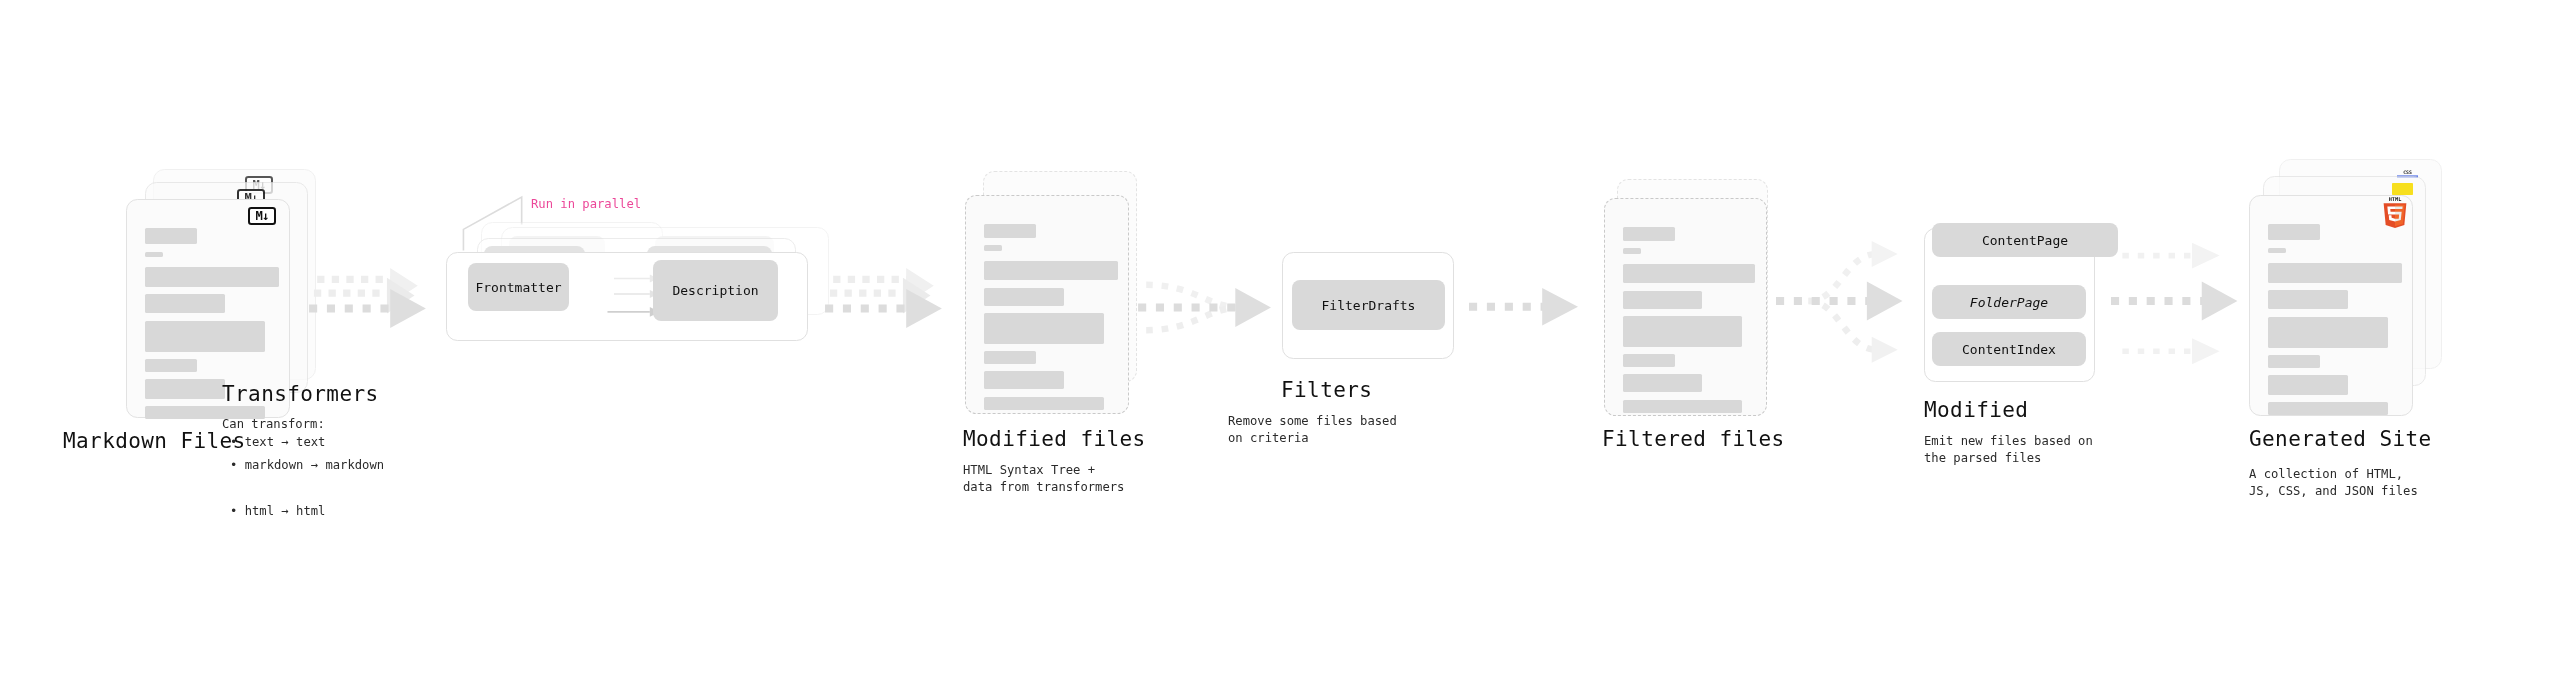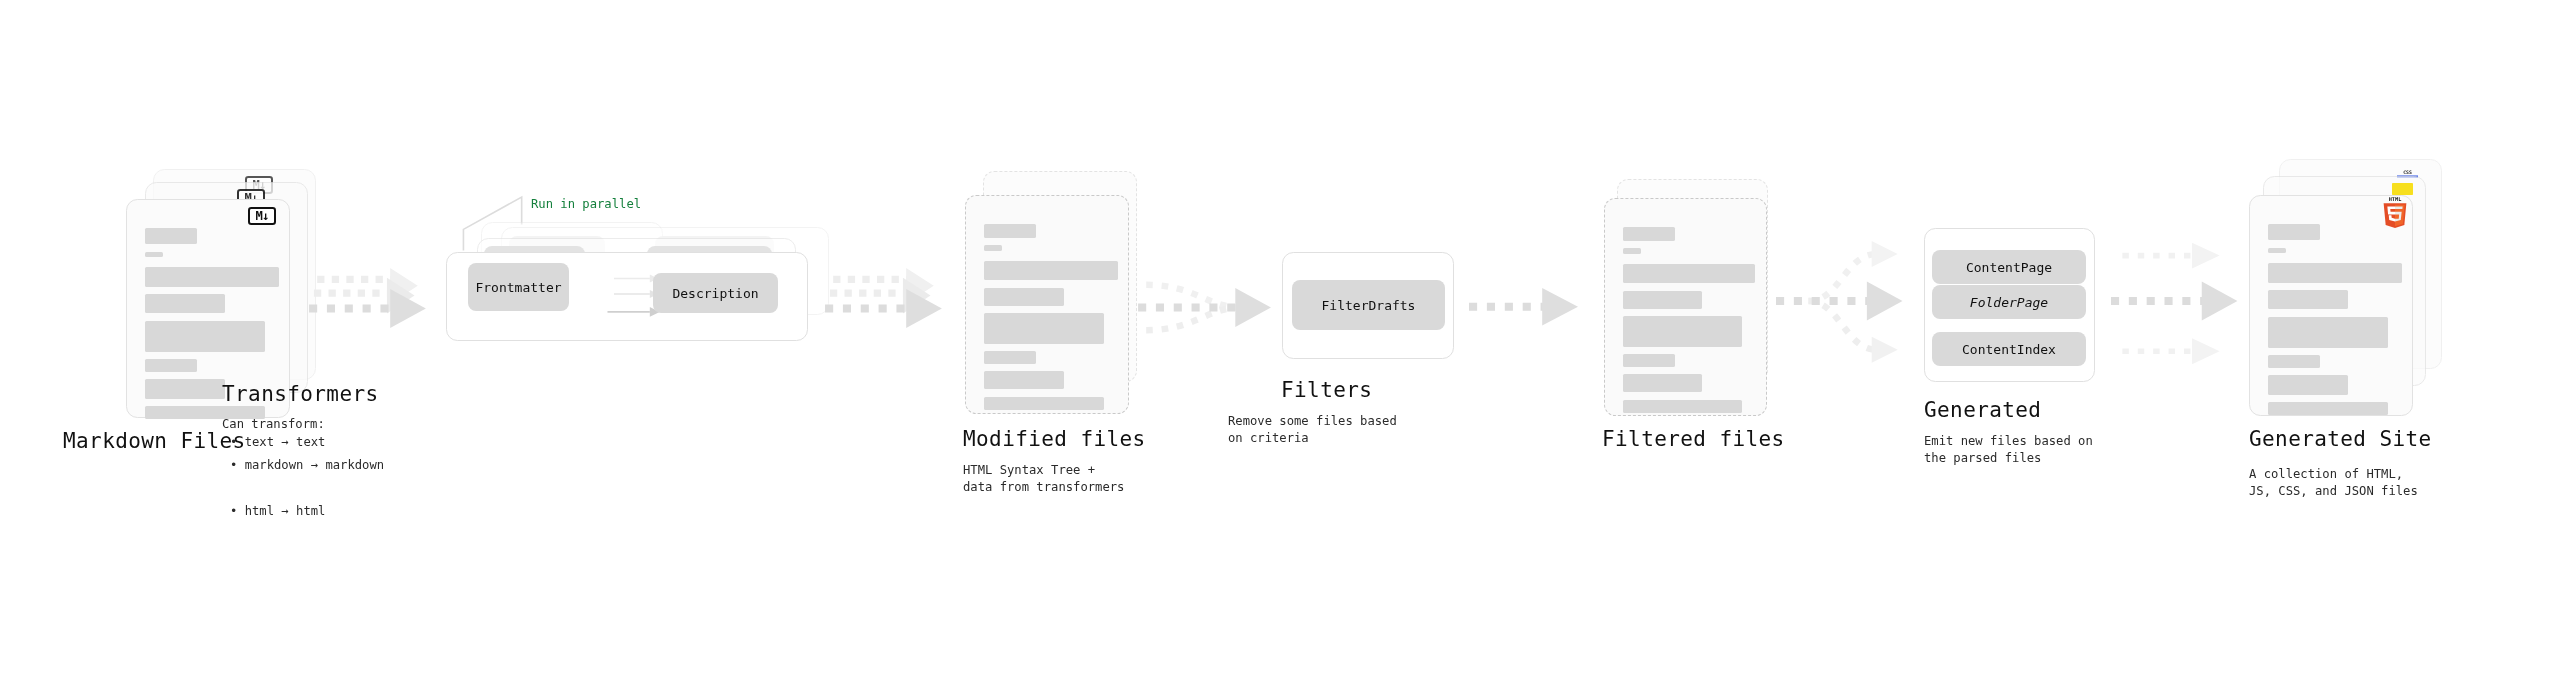--- a/index.html
+++ b/index.html
@@ -63,21 +63,21 @@
     font-size:13px;color:#111;
     box-sizing:border-box;
     white-space:nowrap;
   }
   .chip.f1{background:#ececec;color:transparent;}
   .chip.f2{background:#e3e3e3;color:transparent;}
 
   .parallel-label{
     position:absolute;
     font-size:12.2px;
-    color:#15803d;
+    color:#ec4899;
     white-space:nowrap;
   }
 
   svg.deco{position:absolute;overflow:visible;pointer-events:none;}
 
   
   .mdbadge{
     position:absolute;
     width:28px;height:18px;
     border:2.4px solid #111;
@@ -161,21 +161,21 @@
         <path d="M0 3 L44 3" stroke="#ebebeb"></path>
           <polygon points="44,-2 54,3 44,8" fill="#ebebeb"></polygon>
         <path d="M0 22 L44 22" stroke="#e4e4e4"></path>
           <polygon points="44,17 54,22 44,27" fill="#e4e4e4"></polygon>
         <path d="M-8 44 L44 44" stroke="#cfcfcf"></path>
           <polygon points="44,38 56,44 44,50" fill="#cfcfcf"></polygon>
       </g>
     </svg>
 
     <div class="chip" style="left:468px;top:263px;width:101px;height:48px;">Frontmatter</div>
-    <div class="chip" style="left:653px;top:273px;width:125px;height:40px;">Description</div>
+    <div class="chip" style="left:653px;top:260px;width:125px;height:61px;">Description</div>
 
     <div class="title" style="left:222px;top:382px;">Transformers</div>
     <div class="subtitle" style="left:222px;top:416px;">Can transform:</div>
     <div class="subtitle" style="left:230px;top:434px;">•&nbsp;<span>text → text</span></div>
     <div class="subtitle" style="left:230px;top:457px;">•&nbsp;<span>markdown → markdown</span></div>
     <div class="subtitle" style="left:230px;top:503px;">•&nbsp;<span>html → html</span></div>
   </div>
 
   <svg class="deco" style="left:825px;top:268px;" width="138" height="73" viewBox="0 0 170 90">
     <g stroke="#ededed" stroke-width="9" stroke-dasharray="9 9" fill="none">
@@ -260,24 +260,24 @@
     <polygon points="118,6 150,22 118,38" fill="#f3f3f3"></polygon>
     <polygon points="118,124 150,140 118,156" fill="#f1f1f1"></polygon>
     <g stroke="#dcdcdc" stroke-width="10" stroke-dasharray="10 12" fill="none">
       <line x1="0" y1="80" x2="118" y2="80"></line>
     </g>
     <polygon points="112,56 156,80 112,104" fill="#dedede"></polygon>
   </svg>
 
   <div>
     <div class="procbox" style="left:1924px;top:228px;width:171px;height:154px;"></div>
-    <div class="chip" style="left:1932px;top:250px;width:154px;height:34px;">ContentPage</div>
+    <div class="chip" style="left:1932px;top:223px;width:186px;height:34px;">ContentPage</div>
     <div class="chip" style="left:1932px;top:285px;width:154px;height:34px;font-style:italic;">FolderPage</div>
     <div class="chip" style="left:1932px;top:332px;width:154px;height:34px;">ContentIndex</div>
-    <div class="title" style="left:1924px;top:398px;">Generated</div>
+    <div class="title" style="left:1924px;top:398px;">Modified</div>
     <div class="subtitle" style="left:1924px;top:433px;">Emit new files based on
 the parsed files</div>
   </div>
 
   <svg class="deco" style="left:2111px;top:236px;" width="154" height="130" viewBox="0 0 190 160">
     <g fill="none" stroke-width="7" stroke-dasharray="8 11">
       <line x1="14" y1="24" x2="106" y2="24" stroke="#f1f1f1"></line>
       <line x1="14" y1="142" x2="106" y2="142" stroke="#f1f1f1"></line>
     </g>
     <polygon points="100,8 134,24 100,40" fill="#f3f3f3"></polygon>

